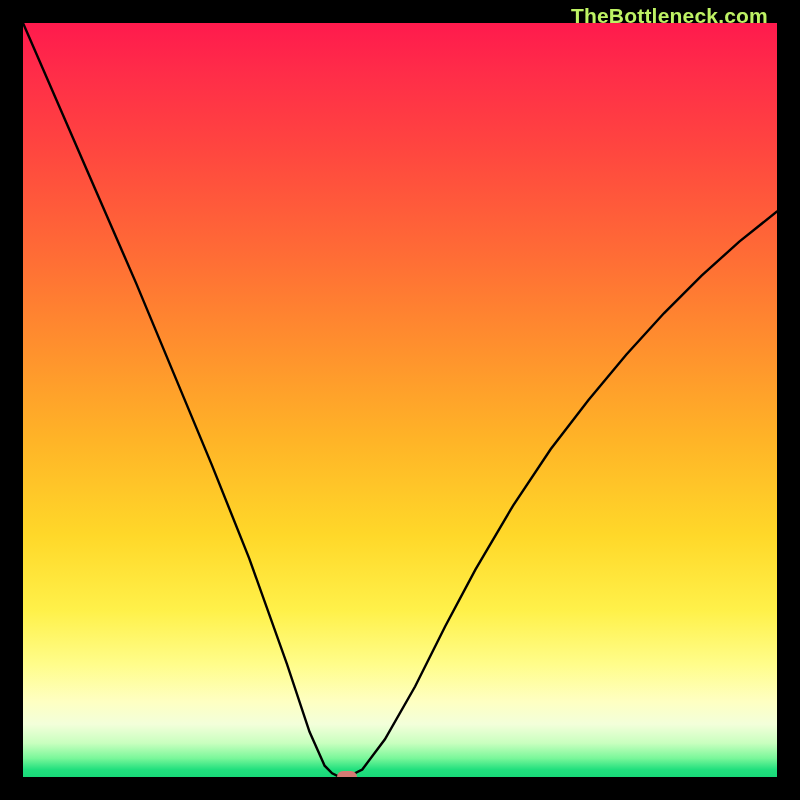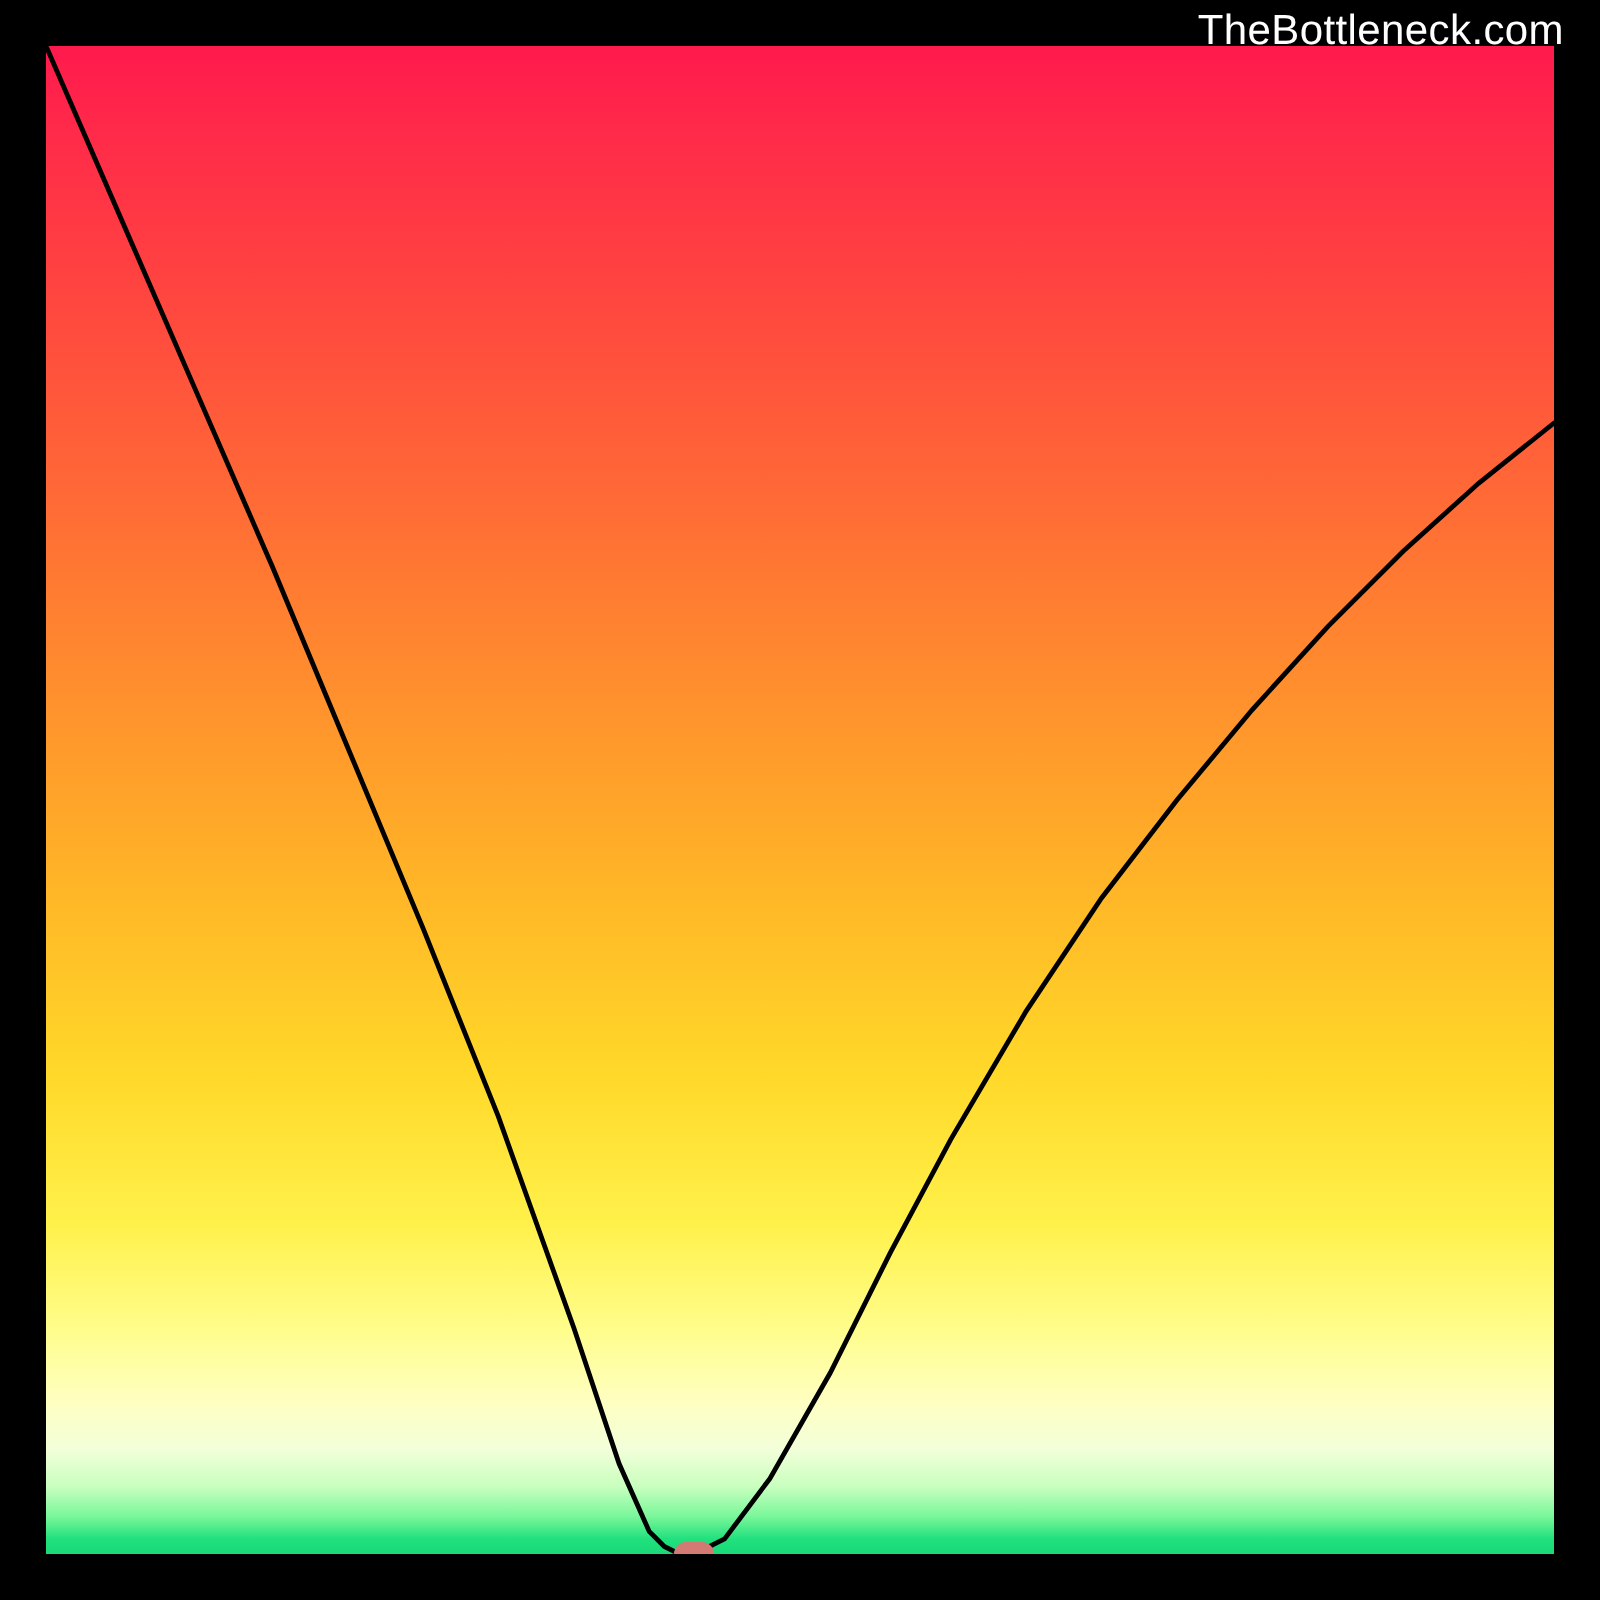--- a/index.html
+++ b/index.html
@@ -13,24 +13,24 @@
   }
   .frame {
     position: relative;
     width: 800px;
     height: 800px;
     background: #000;
   }
   .watermark {
     position: absolute;
     top: 4px;
-    right: 18px;
-    color: #ffffff;
+    right: 32px;
+    color: #bef264;
     font-size: 21px;
-    font-weight: 400;
+    font-weight: 700;
     letter-spacing: 0.2px;
     z-index: 10;
     font-family: Arial, Helvetica, sans-serif;
   }
   .plot-area {
     position: absolute;
     left: 23px;
     top: 23px;
     width: 754px;
     height: 754px;

